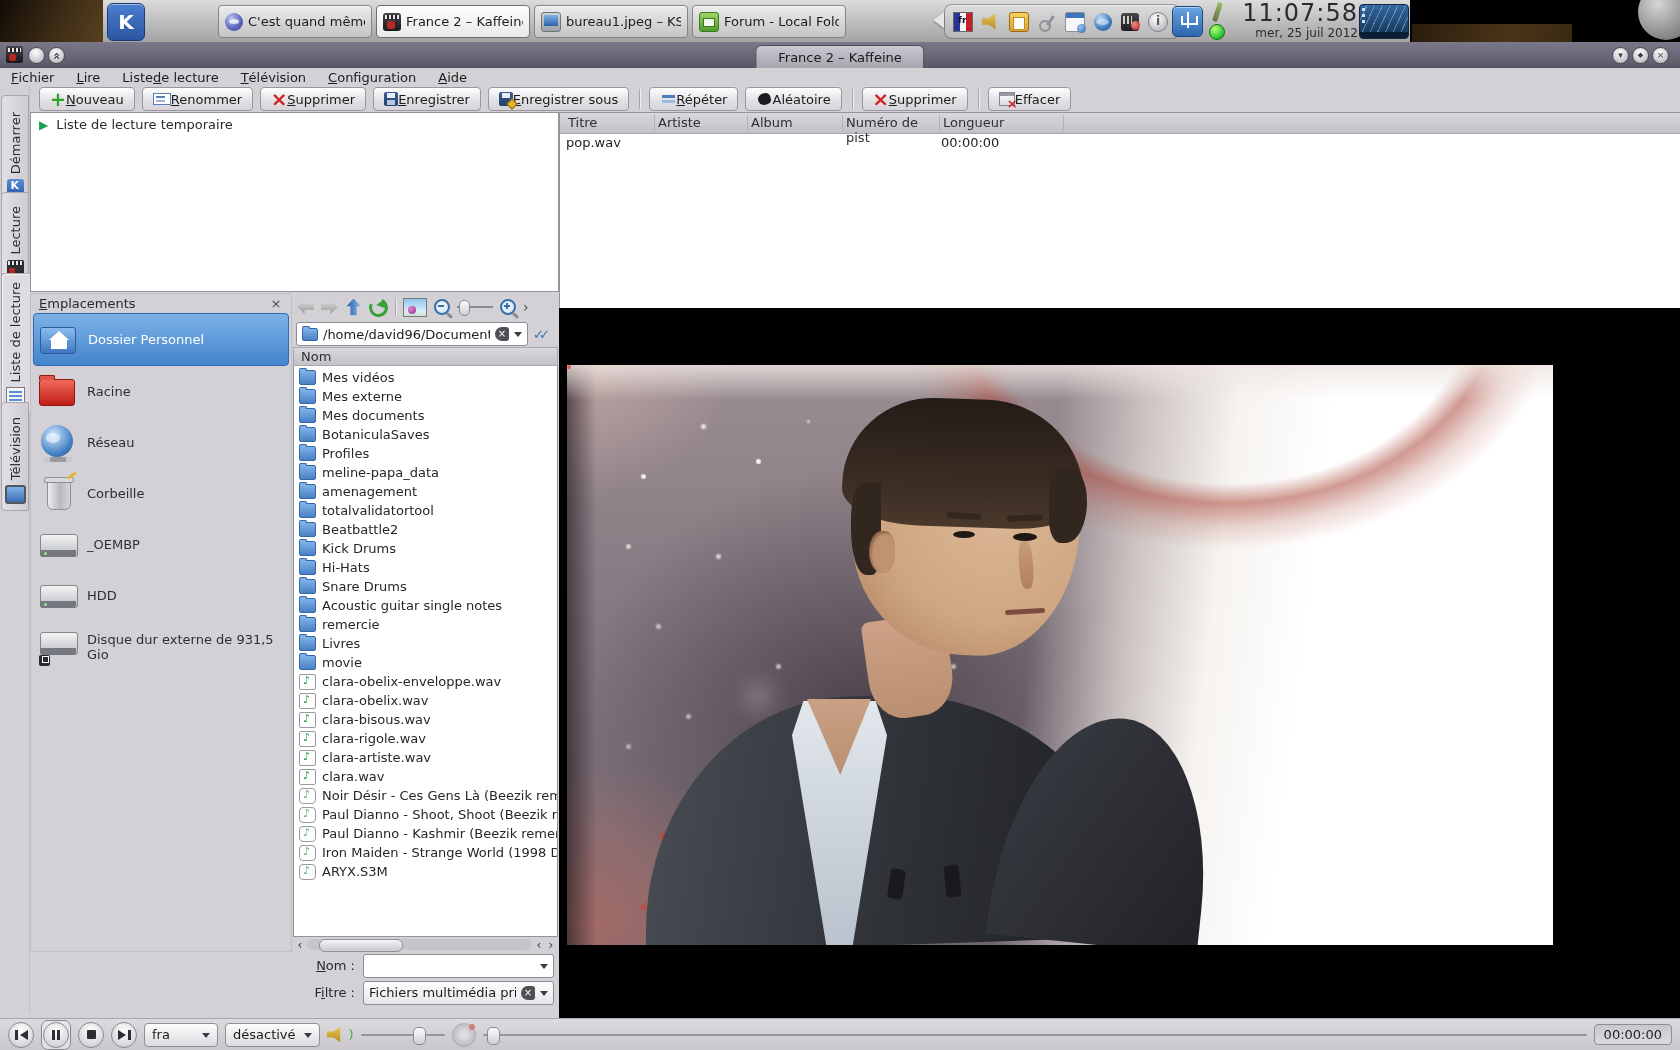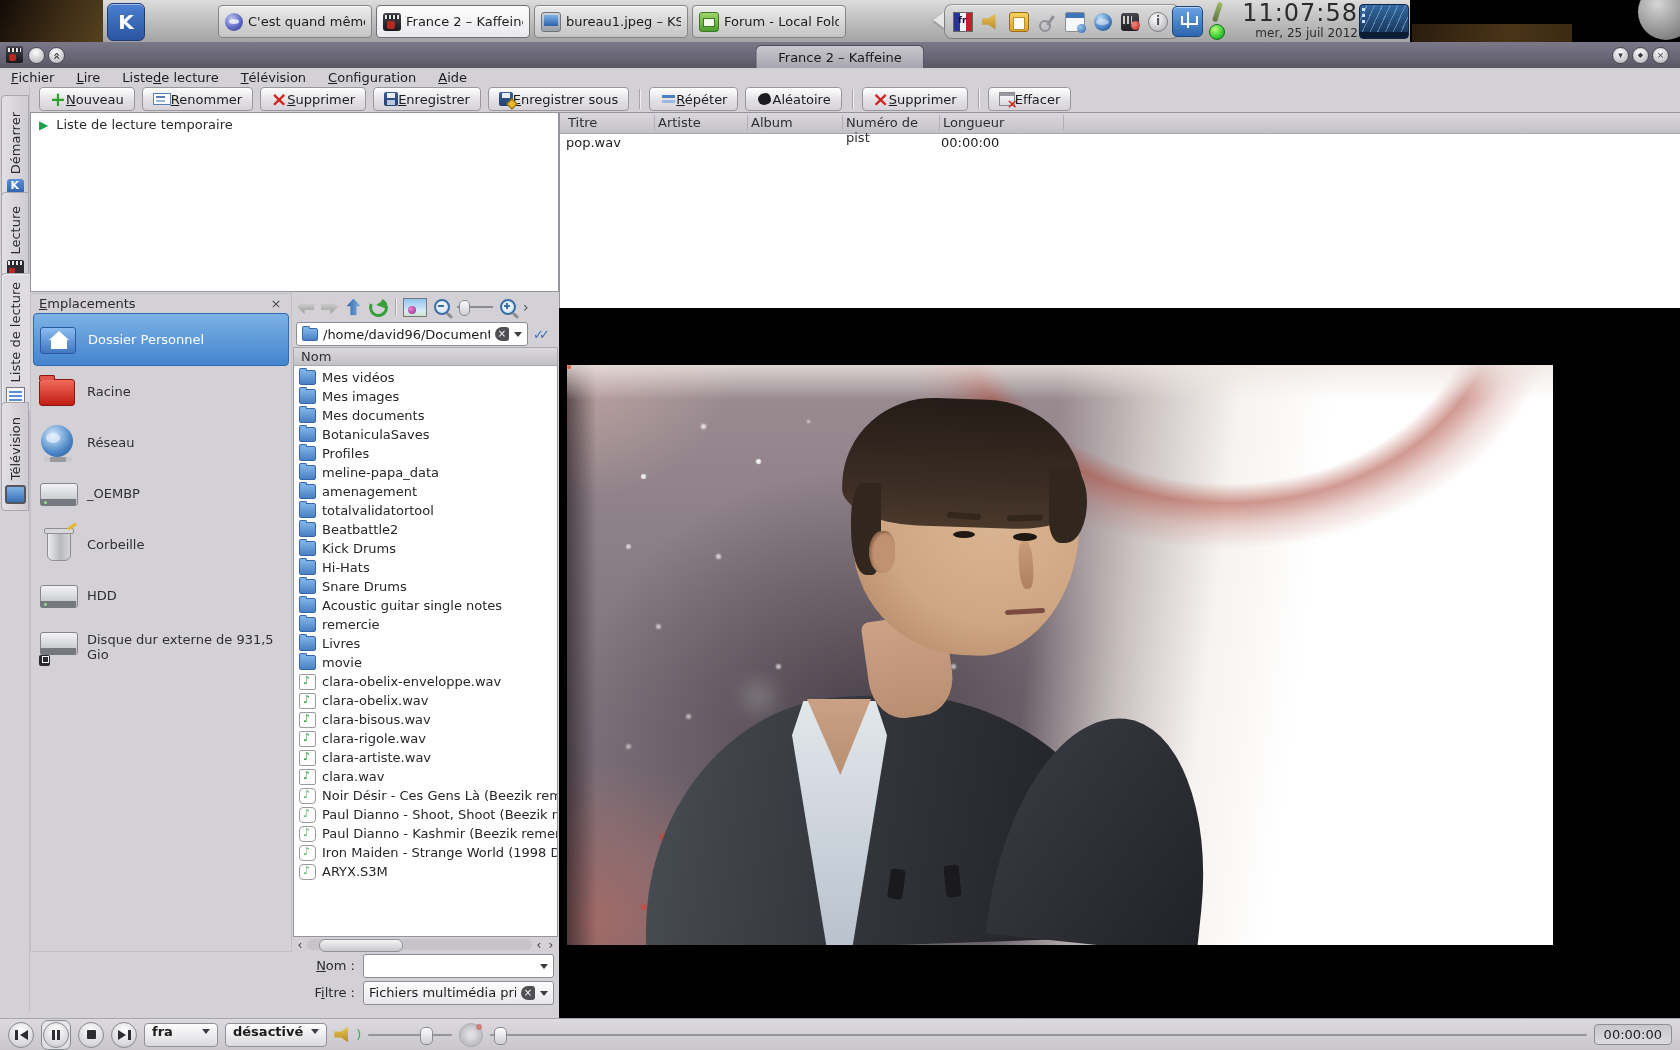--- a/index.html
+++ b/index.html
@@ -315,21 +315,21 @@
   .pwrap{display:flex;align-items:center;justify-content:center;}
   .pwrap.checked{border:1px solid #8a8a92;border-radius:7px;padding:1px;background:rgba(255,255,255,.4);}
   .pbtn{width:26px;height:26px;border-radius:50%;border:1px solid #8b8b90;
     background:radial-gradient(circle at 50% 32%,#ffffff,#d9d9dd 68%,#bcbcc1);
     display:flex;align-items:center;justify-content:center;gap:2px;box-sizing:border-box;}
   .tri{width:0;height:0;border:5px solid transparent;border-right:none;border-left:8px solid #2e2e32;}
   .tri.rev{border-left:none;border-right:8px solid #2e2e32;}
   .pbar{width:3px;height:10px;background:#2e2e32;}
   .psq{width:9px;height:9px;background:#2e2e32;border-radius:1px;}
   .pb-combo{height:22px;border:1px solid #90909a;border-radius:4px;background:linear-gradient(#fdfdfd,#dcdade);
-    display:flex;align-items:flex-start;padding:0 7px;gap:8px;font-weight:bold;}
+    display:flex;align-items:center;padding:0 7px;gap:8px;}
   .speaker{width:19px;height:17px;background:linear-gradient(#e9c94e,#b38a22);
     clip-path:polygon(0 32%,36% 32%,72% 4%,72% 96%,36% 68%,0 68%);}
   .snd{color:#3fae3f;font-size:13px;margin-left:-4px;}
   .slider{position:relative;height:22px;}
   .slider .track{position:absolute;left:0;right:0;top:10px;height:2px;background:#97959c;border-radius:1px;}
   .slider .knob{position:absolute;top:3px;width:11px;height:16px;border-radius:5px;background:linear-gradient(#fcfcfc,#cfcfd4);border:1px solid #8a8a90;}
   .vol{width:84px;}
   .vol .knob{left:52px;}
   .seek{flex:1;}
   .seek .knob{left:4px;}
@@ -589,33 +589,33 @@
 
       <div class="plc-item">
         <span class="plc-icon globe">
           <span class="ia"></span>
           <span class="ib"></span>
         </span>
         <span>Réseau</span>
       </div>
 
       <div class="plc-item">
+        <span class="plc-icon trash">
+          <span class="ia"></span>
+          <span class="ib"></span>
+        </span>
+        <span>Corbeille</span>
+      </div>
+
+      <div class="plc-item">
         <span class="plc-icon drive">
           <span class="ia"></span>
           <span class="ib"></span>
         </span>
         <span>_OEMBP</span>
-      </div>
-
-      <div class="plc-item">
-        <span class="plc-icon trash">
-          <span class="ia"></span>
-          <span class="ib"></span>
-        </span>
-        <span>Corbeille</span>
       </div>
 
       <div class="plc-item">
         <span class="plc-icon drive">
           <span class="ia"></span>
           <span class="ib"></span>
         </span>
         <span>HDD</span>
       </div>
 
@@ -664,21 +664,21 @@
     </div>
   <div class="fb-list">
 
       <div class="f-item">
         <span class="ficon folder"></span>
         <span>Mes vidéos</span>
       </div>
 
       <div class="f-item">
         <span class="ficon folder"></span>
-        <span>Mes images</span>
+        <span>Mes externe</span>
       </div>
 
       <div class="f-item">
         <span class="ficon folder"></span>
         <span>Mes documents</span>
       </div>
 
       <div class="f-item">
         <span class="ficon folder"></span>
         <span>BotaniculaSaves</span>

